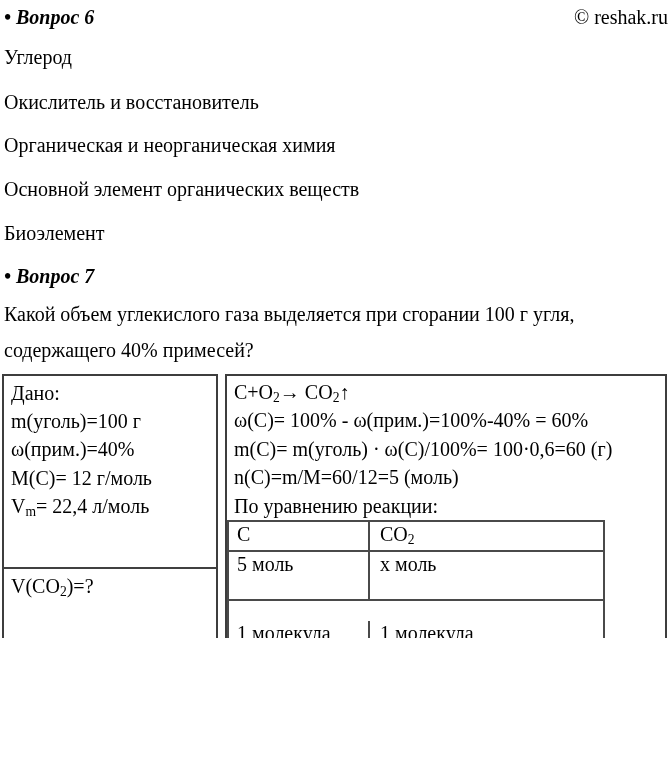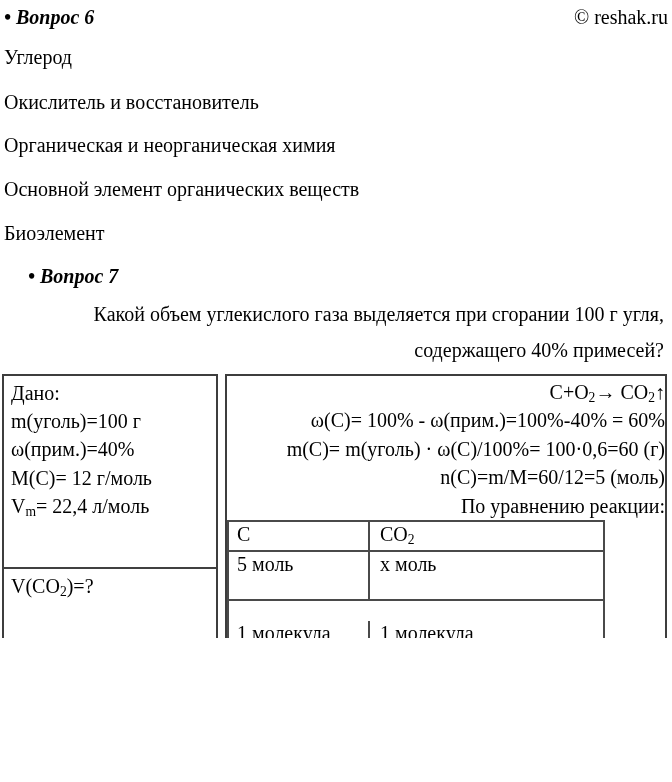--- a/index.html
+++ b/index.html
@@ -14,21 +14,20 @@
   }
   .abs { position:absolute; white-space:nowrap; }
   .q-head { font-weight:bold; font-style:italic; }
   .header-row {
     position:absolute; top:6px; left:4px; right:4px;
     display:flex; justify-content:space-between; align-items:flex-start;
   }
   .question-text {
     position:absolute; left:4px; top:296px; width:660px;
     line-height:36px;
-    text-align:right;
   }
   sub { font-size:0.68em; line-height:0; position:relative; top:0.22em; vertical-align:baseline; }
 
   
   .given-cell {
     position:absolute; left:2px; top:374px;
     width:216px; height:406px;
     border:2px solid #3d3d3d;
     box-sizing:border-box;
   }
@@ -36,21 +35,21 @@
   .given-top .doc-line, .given-bottom .doc-line { line-height:28.2px; white-space:nowrap; }
   .given-bottom { border-top:2px solid #404040; padding:3px 4px 0 7px;margin-top:48px; }
 
   .solution-cell {
     position:absolute; left:225px; top:374px;
     width:442px; height:406px;
     border:2px solid #3d3d3d;
     box-sizing:border-box;
   }
   .sol-steps { padding:2px 0 0 7px; }
-  .sol-steps .doc-line { line-height:28.4px; white-space:nowrap;text-align:right; }
+  .sol-steps .doc-line { line-height:28.4px; white-space:nowrap; }
 
   
   .ratio-table {
     width:378px;
     border:2px solid #4a4a4a;
     box-sizing:border-box;
     margin-top:0px;
   }
   .ratio-row { display:flex; border-bottom:2px solid #4a4a4a; }
   .ratio-row:last-child { border-bottom:none; }
@@ -99,21 +98,21 @@
     <div class="q-head">• Вопрос 6</div>
     <div>© reshak.ru</div>
   </div>
 
   <div class="abs" style="left:4px; top:46px;">Углерод</div>
   <div class="abs" style="left:4px; top:134px;">Органическая и неорганическая химия</div>
   <div class="abs" style="left:4px; top:91px;">Окислитель и восстановитель</div>
   <div class="abs" style="left:4px; top:178px;">Основной элемент органических веществ</div>
   <div class="abs" style="left:4px; top:222px;">Биоэлемент</div>
 
-  <div class="abs q-head" style="left:4px; top:265px;margin-left:24px;">• Вопрос 7</div>
+  <div class="abs q-head" style="left:4px; top:265px;">• Вопрос 7</div>
 
   <div class="question-text">Какой объем углекислого газа выделяется при сгорании 100 г угля,<br>содержащего 40% примесей?</div>
 
   <div class="given-cell">
     <div class="given-top">
       <div class="doc-line">Дано:</div>
       <div class="doc-line">m(уголь)=100 г</div>
       <div class="doc-line">ω(прим.)=40%</div>
       <div class="doc-line">M(C)= 12 г/моль</div>
       <div class="doc-line">V<sub>m</sub>= 22,4 л/моль</div>

